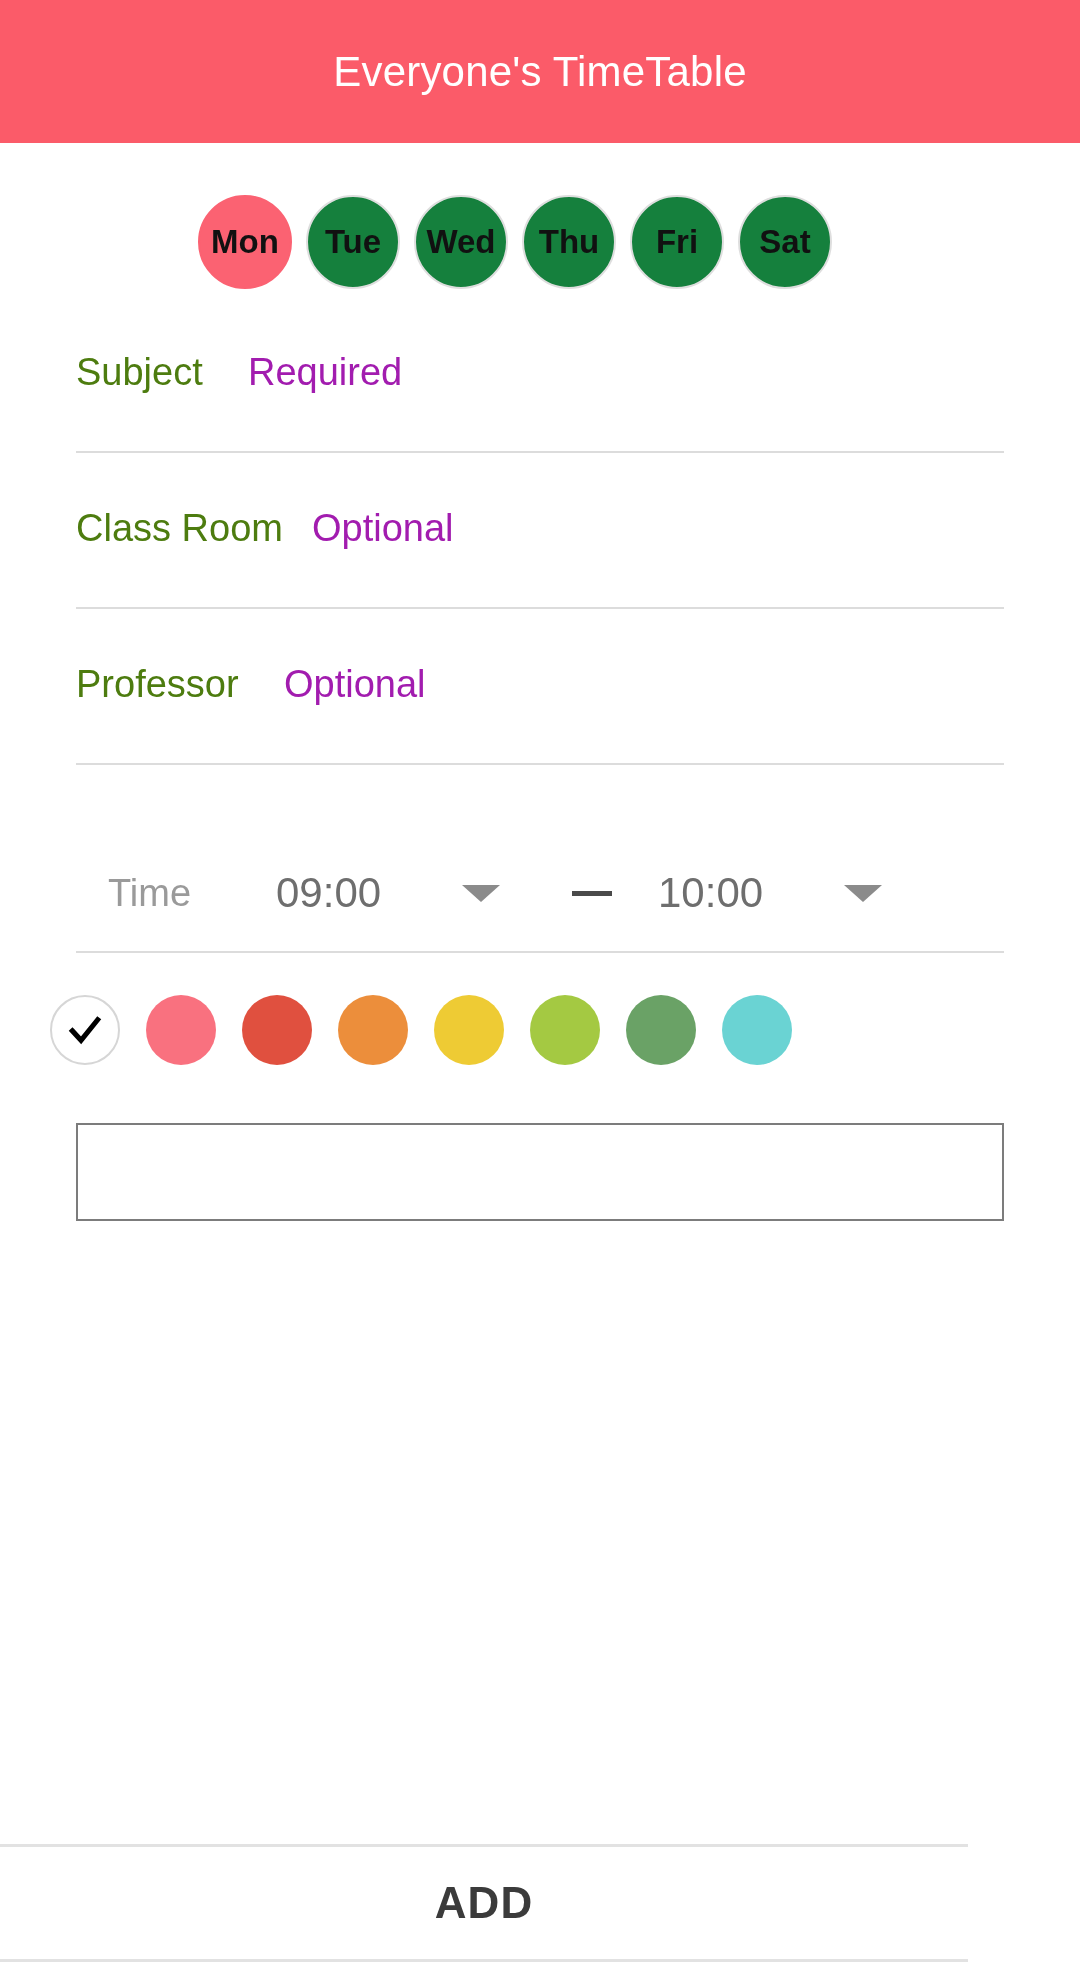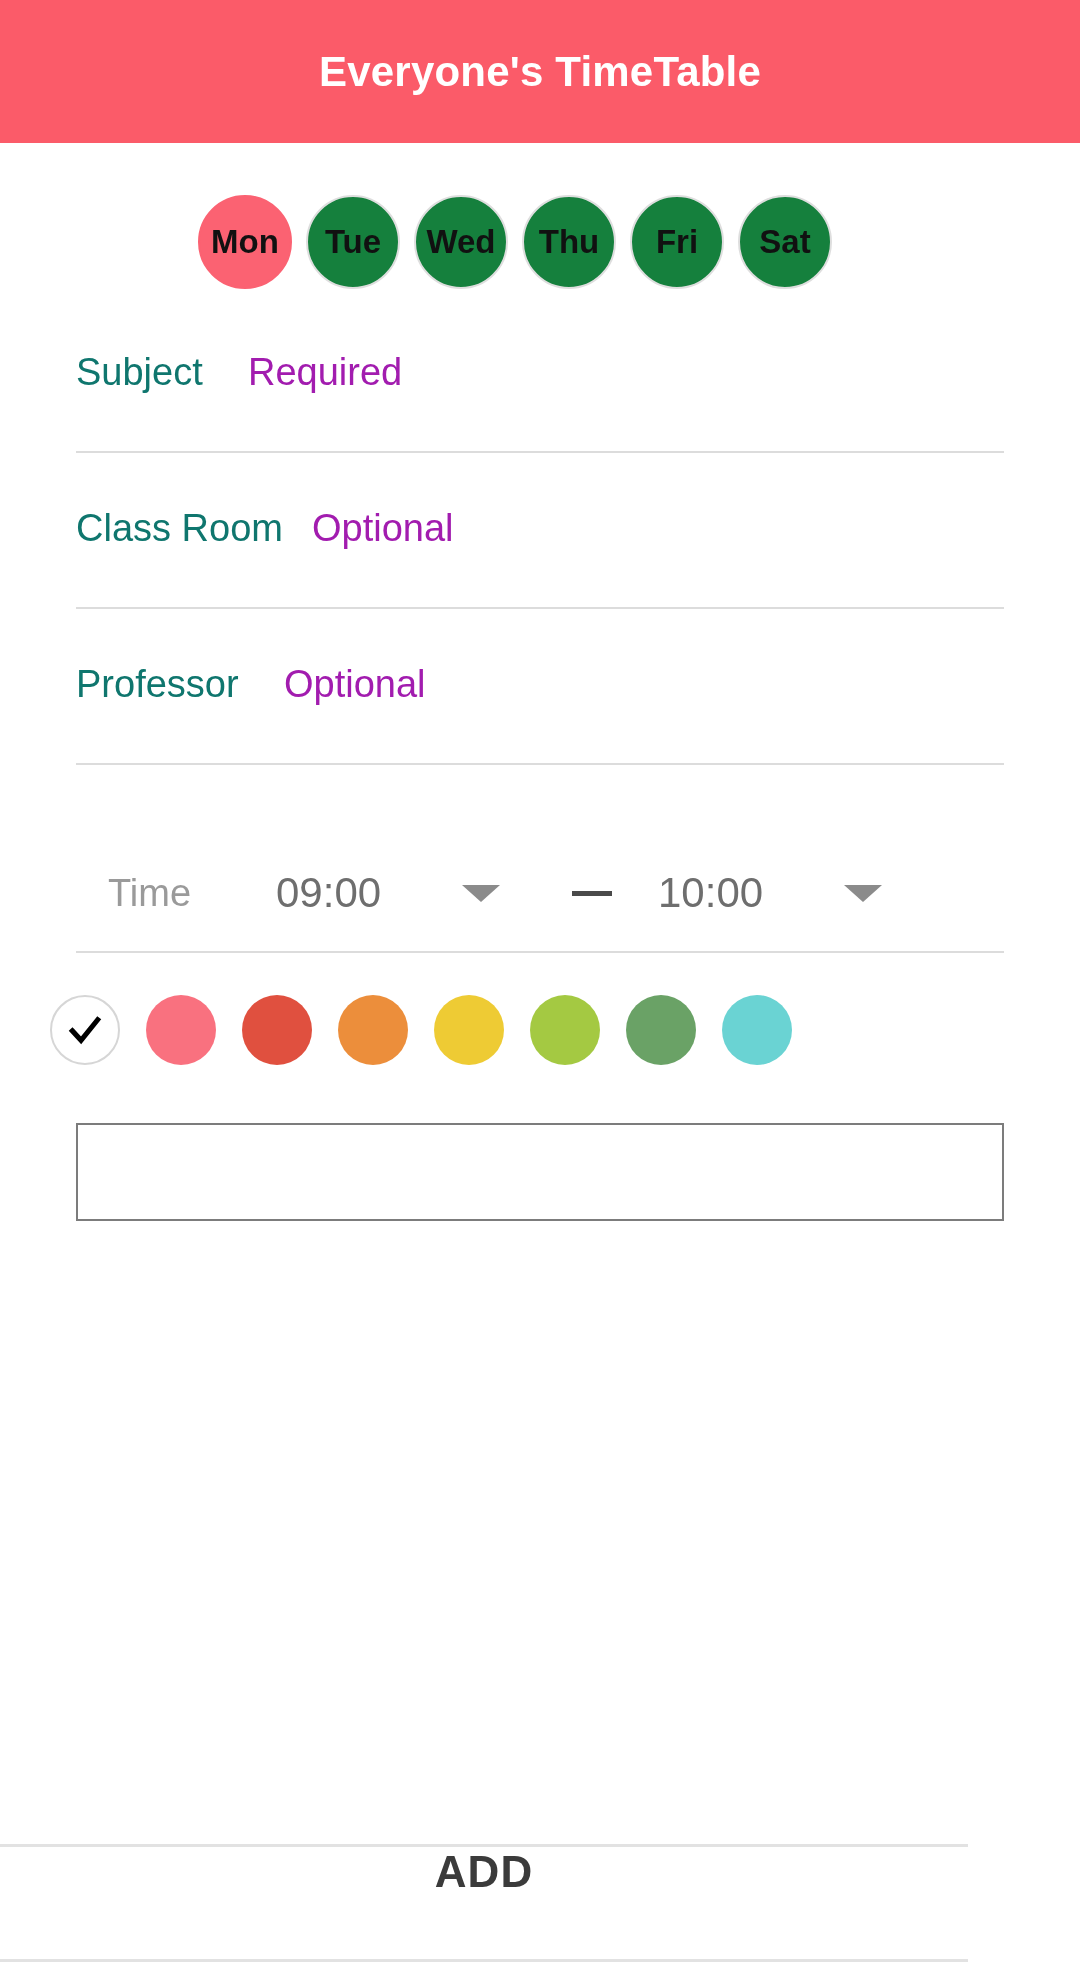--- a/index.html
+++ b/index.html
@@ -26,21 +26,21 @@
     height: 143px;
     background: #fb5b69;
     display: flex;
     align-items: center;
     justify-content: center;
     flex: 0 0 auto;
   }
   .appbar-title {
     color: #ffffff;
     font-size: 42px;
-    font-weight: 700;
+    font-weight: 400;
     letter-spacing: 0.2px;
   }
 
   
   .content {
     flex: 1 1 auto;
     position: relative;
     background: #ffffff;
   }
 
@@ -77,21 +77,21 @@
     margin: 0 76px;
     position: relative;
   }
   .field-line {
     display: flex;
     align-items: baseline;
     height: 100px;
   }
   .field-label {
     font-size: 38px;
-    color: #0f766e;
+    color: #4d7c0f;
     font-weight: 400;
     white-space: nowrap;
   }
   .field-placeholder {
     font-size: 38px;
     color: #a21caf;
     font-weight: 400;
     white-space: nowrap;
   }
   .field-underline {
@@ -184,21 +184,21 @@
   .add-bar {
     position: absolute;
     left: 0;
     bottom: 0;
     width: 968px;
     height: 118px;
     background: #ffffff;
     border-top: 3px solid #e2e2e2;
     border-bottom: 3px solid #e2e2e2;
     display: flex;
-    align-items: flex-start;
+    align-items: center;
     justify-content: center;
   }
   .add-label {
     font-size: 44px;
     font-weight: 700;
     color: #3b3b3b;
     letter-spacing: 1px;
   }
 </style>
 </head>

